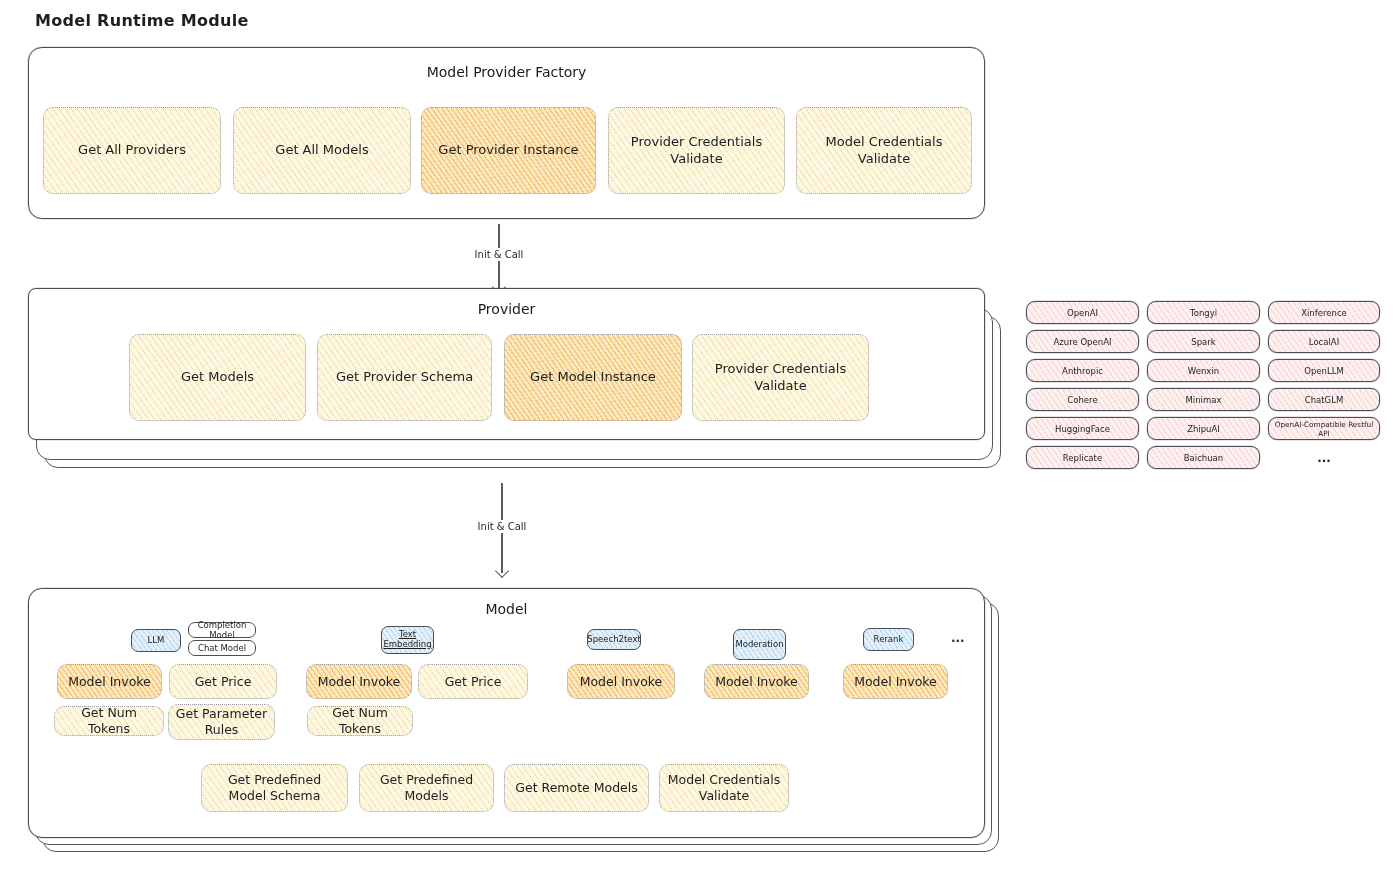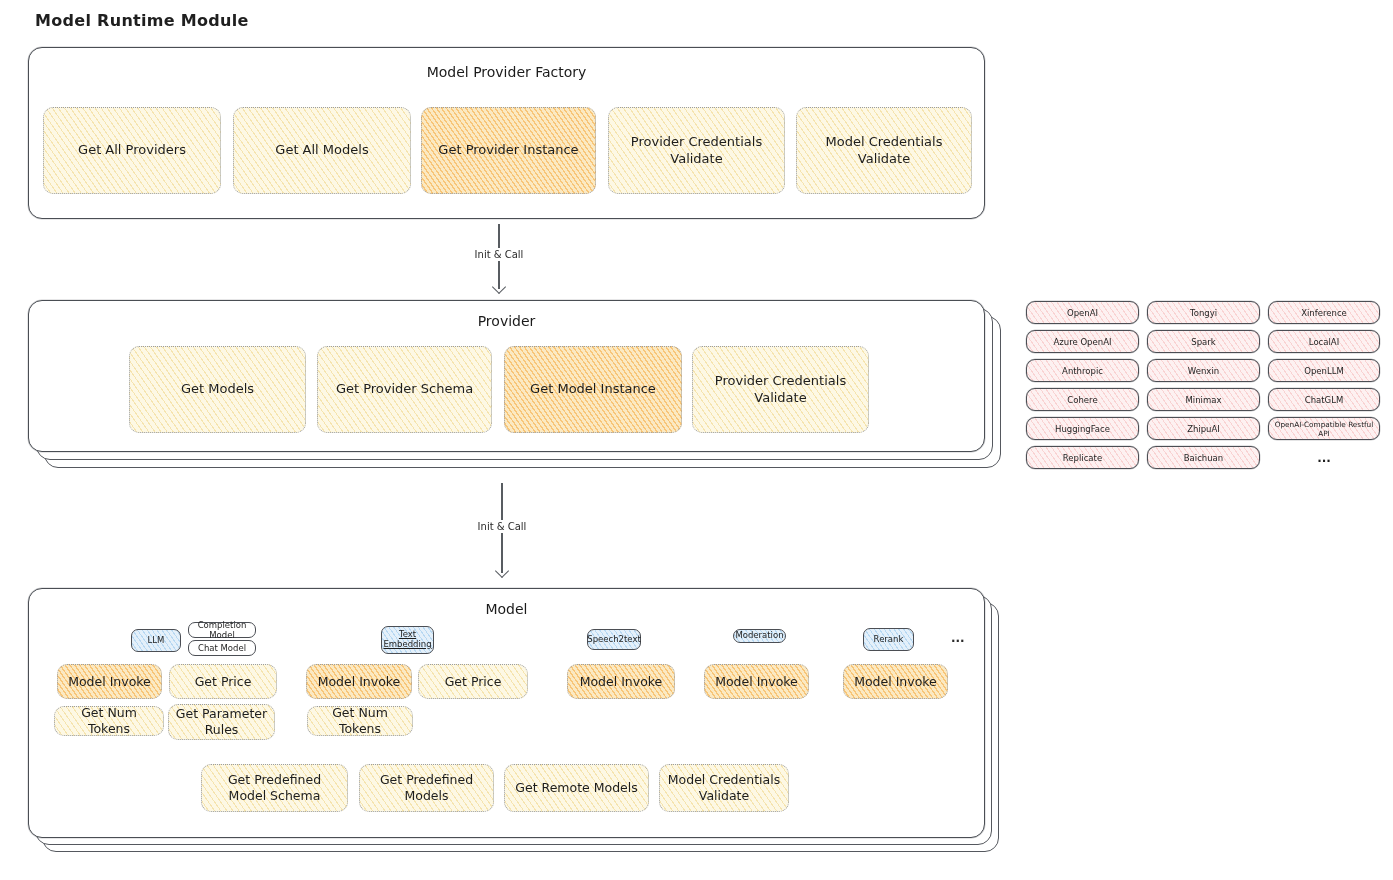--- a/index.html
+++ b/index.html
@@ -63,21 +63,21 @@
     <div class="node yellow" style="left:767px; top:59px; width:176px; height:87px;">Model Credentials Validate</div>
   </div>
 
   <div class="arrow" style="left:491px; top:224px; height:68px;">
     <div class="shaft"></div>
     <div class="arrow-label" style="top:24px;">Init &amp; Call</div>
   </div>
 
   <div class="stack" style="left:44px; top:316px; width:957px; height:152px;"></div>
   <div class="stack" style="left:36px; top:308px; width:957px; height:152px;"></div>
-  <div class="panel" style="left:28px; top:300px; width:957px; height:152px;">
+  <div class="panel" style="left:28px; top:288px; width:957px; height:152px;border-radius:8px;">
     <div class="panel-label" style="top:12px;">Provider</div>
     <div class="node yellow" style="left:100px; top:45px; width:177px; height:87px;">Get Models</div>
     <div class="node yellow" style="left:288px; top:45px; width:175px; height:87px;">Get Provider Schema</div>
     <div class="node orange" style="left:475px; top:45px; width:178px; height:87px;">Get Model Instance</div>
     <div class="node yellow" style="left:663px; top:45px; width:177px; height:87px;">Provider Credentials Validate</div>
   </div>
 
   <div class="provider-grid">
     <div class="pill">OpenAI</div>
     <div class="pill">Tongyi</div>
@@ -107,21 +107,21 @@
   <div class="stack" style="left:42px; top:602px; width:957px; height:250px;"></div>
   <div class="stack" style="left:35px; top:595px; width:957px; height:250px;"></div>
   <div class="panel" style="left:28px; top:588px; width:957px; height:250px;">
     <div class="panel-label" style="top:12px;">Model</div>
 
     <div class="tab" style="left:102px; top:40px; width:50px; height:23px;">LLM</div>
     <div class="mini" style="left:159px; top:33px; width:68px; height:16px;">Completion Model</div>
     <div class="mini" style="left:159px; top:51px; width:68px; height:16px;">Chat Model</div>
     <div class="tab" style="left:352px; top:37px; width:53px; height:28px;text-decoration:underline;">Text Embedding</div>
     <div class="tab" style="left:558px; top:40px; width:54px; height:21px;">Speech2text</div>
-    <div class="tab" style="left:704px; top:40px; width:53px; height:14px;">Moderation</div>
+    <div class="tab" style="left:704px; top:40px; width:53px; height:31px;">Moderation</div>
     <div class="tab" style="left:834px; top:39px; width:51px; height:23px;">Rerank</div>
     <div class="dots" style="left:922px; top:42px;">...</div>
 
     <div class="node orange small-node" style="left:28px; top:75px; width:105px; height:35px;">Model Invoke</div>
     <div class="node yellow small-node" style="left:140px; top:75px; width:108px; height:35px;">Get Price</div>
     <div class="node orange small-node" style="left:277px; top:75px; width:106px; height:35px;">Model Invoke</div>
     <div class="node yellow small-node" style="left:389px; top:75px; width:110px; height:35px;">Get Price</div>
     <div class="node orange small-node" style="left:538px; top:75px; width:108px; height:35px;">Model Invoke</div>
     <div class="node orange small-node" style="left:675px; top:75px; width:105px; height:35px;">Model Invoke</div>
     <div class="node orange small-node" style="left:814px; top:75px; width:105px; height:35px;">Model Invoke</div>

